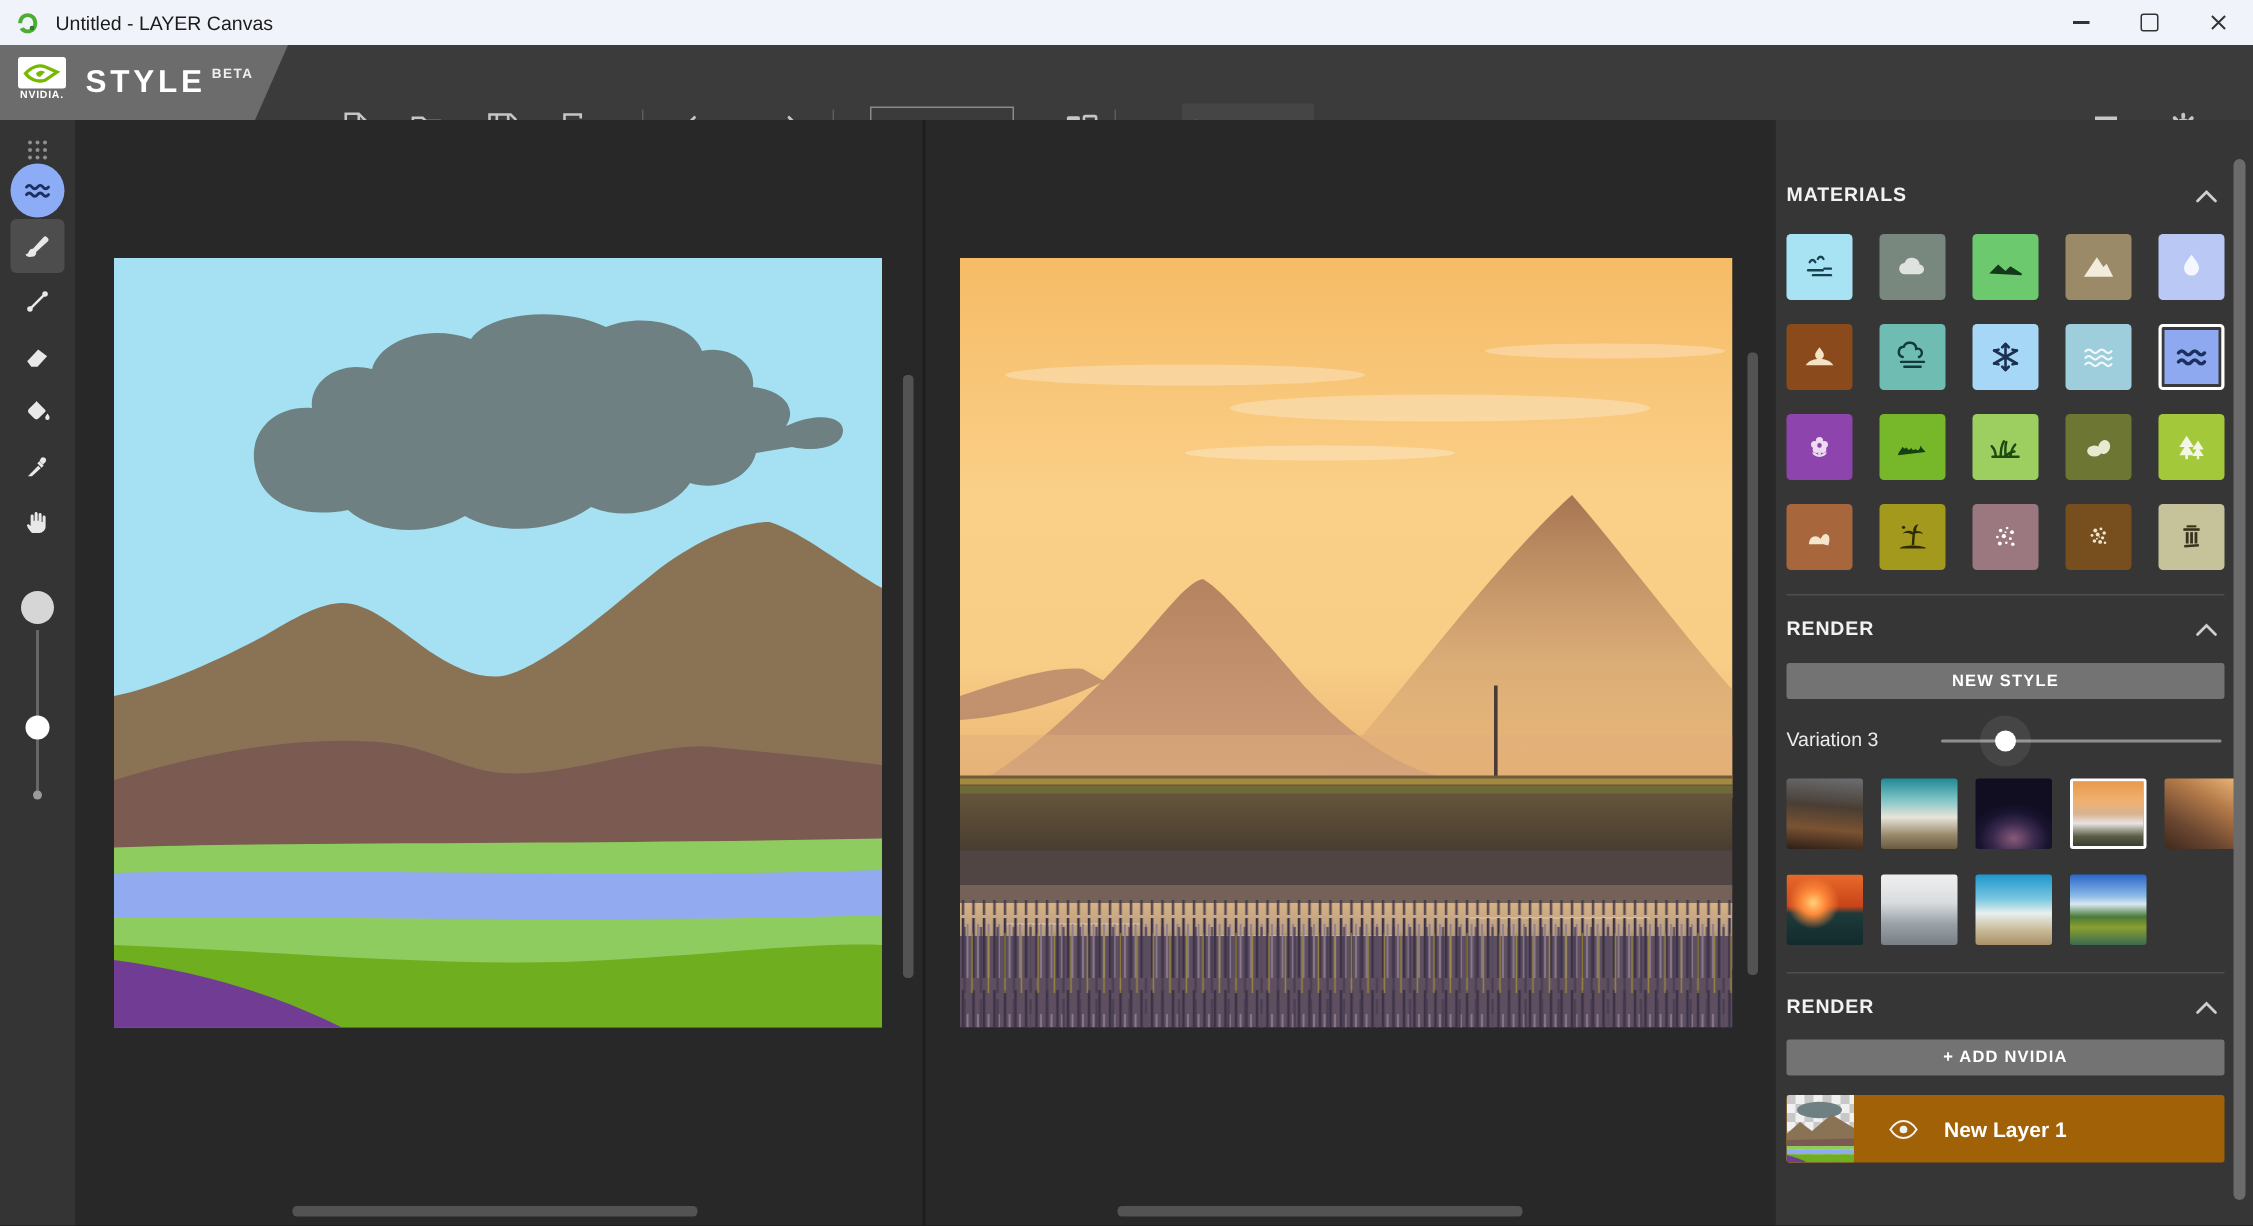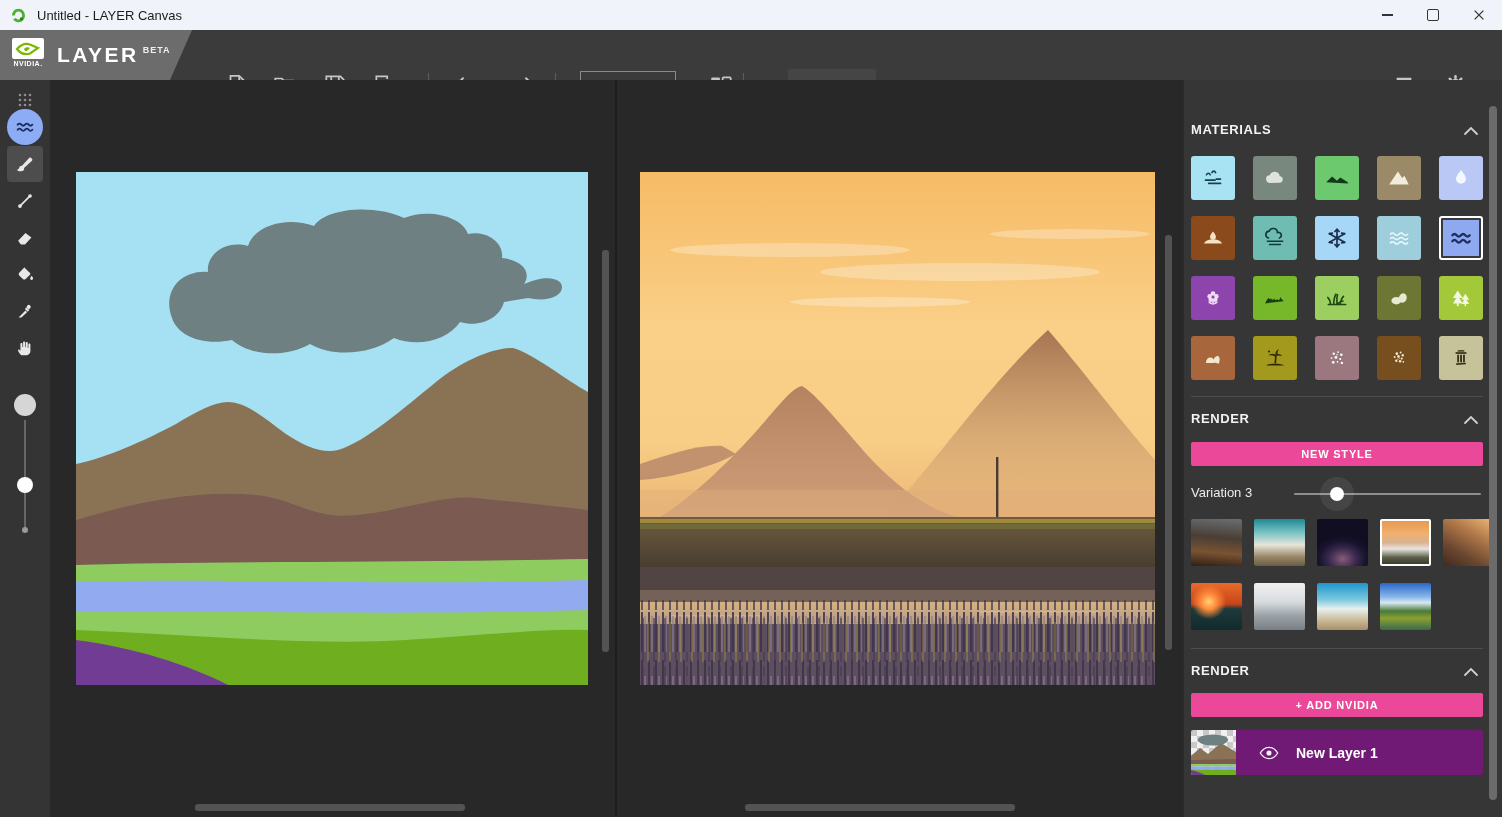--- a/index.html
+++ b/index.html
@@ -51,41 +51,41 @@
   .right-panel{left:1183px;top:80px;width:319px;height:737px;background:#363636;border-left:1px solid #2b2b2b;
                overflow:hidden;}
   .rp-content{position:absolute;left:7px;top:0;width:292px;}
   .sec-head{position:absolute;width:292px;height:18px;color:#f2f2f2;font-size:13px;font-weight:bold;letter-spacing:.6px;}
   .sec-chev{position:absolute;right:4px;top:2px;width:16px;height:12px;}
   .mat-grid{position:absolute;width:292px;display:grid;grid-template-columns:repeat(5,44px);column-gap:18px;row-gap:16px;}
   .mat{width:44px;height:44px;border-radius:3px;display:flex;align-items:center;justify-content:center;box-sizing:border-box;}
   .mat.selected{border:2px solid #fff;box-shadow:inset 0 0 0 2px #3a3a3a;}
   .mi{width:26px;height:26px;}
   .rp-hr{position:absolute;width:292px;height:1px;background:#4e4e4e;}
-  .rp-btn{position:absolute;width:292px;height:24px;background:#ec4899;border-radius:2px;
+  .rp-btn{position:absolute;width:292px;height:24px;background:#737373;border-radius:2px;
           display:flex;align-items:center;justify-content:center;color:#fff;font-size:11px;font-weight:bold;letter-spacing:.8px;}
   .var-row{position:absolute;width:292px;height:22px;}
   .var-label{position:absolute;left:0;top:2px;color:#ececec;font-size:13px;font-weight:normal;}
   .var-slider{position:absolute;left:103px;top:0;width:187px;height:22px;}
   .var-track{position:absolute;left:0;top:10px;width:100%;height:2px;background:#8f8f8f;border-radius:1px;}
   .var-handle{position:absolute;top:11px;width:14px;height:14px;border-radius:50%;background:#fff;transform:translate(-50%,-50%);}
   .var-halo{position:absolute;top:11px;width:34px;height:34px;border-radius:50%;background:rgba(255,255,255,.08);transform:translate(-50%,-50%);}
   .thumb-row{position:absolute;width:300px;height:47px;}
   .thumb{position:absolute;top:0;width:51px;height:47px;border-radius:2px;box-sizing:border-box;}
   .thumb.selected{border:2px solid #fff;}
   .st1{background:linear-gradient(185deg,#6a6e72 0%,#4a3e34 40%,#7a5332 70%,#2e1f16 100%);}
   .st2{background:linear-gradient(180deg,#1f8a96 0%,#7ec4c4 30%,#e8e4da 55%,#9a8a6a 80%,#6a5a42 100%);}
   .st3{background:radial-gradient(ellipse 60% 50% at 50% 85%,#8a5a7a 0%,#3a2a4e 45%,#1a1430 75%,#110e22 100%);}
   .st4{background:linear-gradient(180deg,#e89a4e 0%,#f0b070 30%,#d8b390 50%,#e8e3e0 65%,#5a5e46 85%,#3a4030 100%);}
   .st5{background:linear-gradient(210deg,#f0b878 0%,#b07848 35%,#6a4630 70%,#402a1e 100%);}
   .st6{background:radial-gradient(circle at 35% 40%,#ffd27a 0%,#ff8a3a 18%,rgba(255,120,50,0) 40%),linear-gradient(180deg,#e86a2a 0%,#c8441a 45%,#1e3a3a 55%,#122a2c 100%);}
   .st7{background:linear-gradient(180deg,#f0f0f0 0%,#d8dcde 40%,#9aa2a8 70%,#787e84 100%);}
   .st8{background:linear-gradient(180deg,#1e96cc 0%,#7ac8e0 35%,#e8f0ee 55%,#c8b894 80%,#a89068 100%);}
   .st9{background:linear-gradient(180deg,#2a66c8 0%,#8ab8e8 30%,#d8e8f0 42%,#4a7a38 60%,#8aa030 75%,#3a6a50 100%);}
-  .layer-row{position:absolute;width:292px;height:45px;background:#701a75;border-radius:2px;display:flex;align-items:center;}
+  .layer-row{position:absolute;width:292px;height:45px;background:#a16207;border-radius:2px;display:flex;align-items:center;}
   .layer-thumb{width:45px;height:45px;flex:0 0 45px;border-radius:2px 0 0 2px;overflow:hidden;}
   .layer-eye{width:22px;height:22px;margin-left:22px;}
   .layer-name{margin-left:16px;color:#fff;font-size:14px;font-weight:bold;}
   .win-scroll{position:absolute;left:1489px;top:106px;width:8px;height:694px;background:#6b6b6b;border-radius:4px;}
 </style>
 </head>
 <body>
 
 <svg style="position:absolute;width:0;height:0" aria-hidden="true">
 <defs>
@@ -349,21 +349,21 @@
     <div class="nv-badge">
       <div class="nv-eye">
           <svg width="26" height="16" viewBox="0 0 26 16">
         <path d="M2 8c4-4.5 9-6 13-4.5L23 7l-8 5.5C10 14 5 12 2 8z" fill="none" stroke="#76b900" stroke-width="2.2"></path>
         <path d="M9 8c1.5-2 4-2.5 6-1l-3 3c-1.5.5-2.7-.5-3-2z" fill="#76b900"></path>
           </svg>
         </div>
       <span class="nv-word">NVIDIA.</span>
     </div>
     <div>
-      <span class="brand-text">LAYER</span><span class="brand-beta">BETA</span>
+      <span class="brand-text">STYLE</span><span class="brand-beta">BETA</span>
     </div>
   </div>
   <svg class="tb-ic" style="left:224px" viewBox="0 0 24 24">
       <use href="#b-new"></use>
     </svg>
   <svg class="tb-ic" style="left:272px" viewBox="0 0 24 24">
       <use href="#b-open"></use>
     </svg>
   <svg class="tb-ic" style="left:322px" viewBox="0 0 24 24">
       <use href="#b-save"></use>

